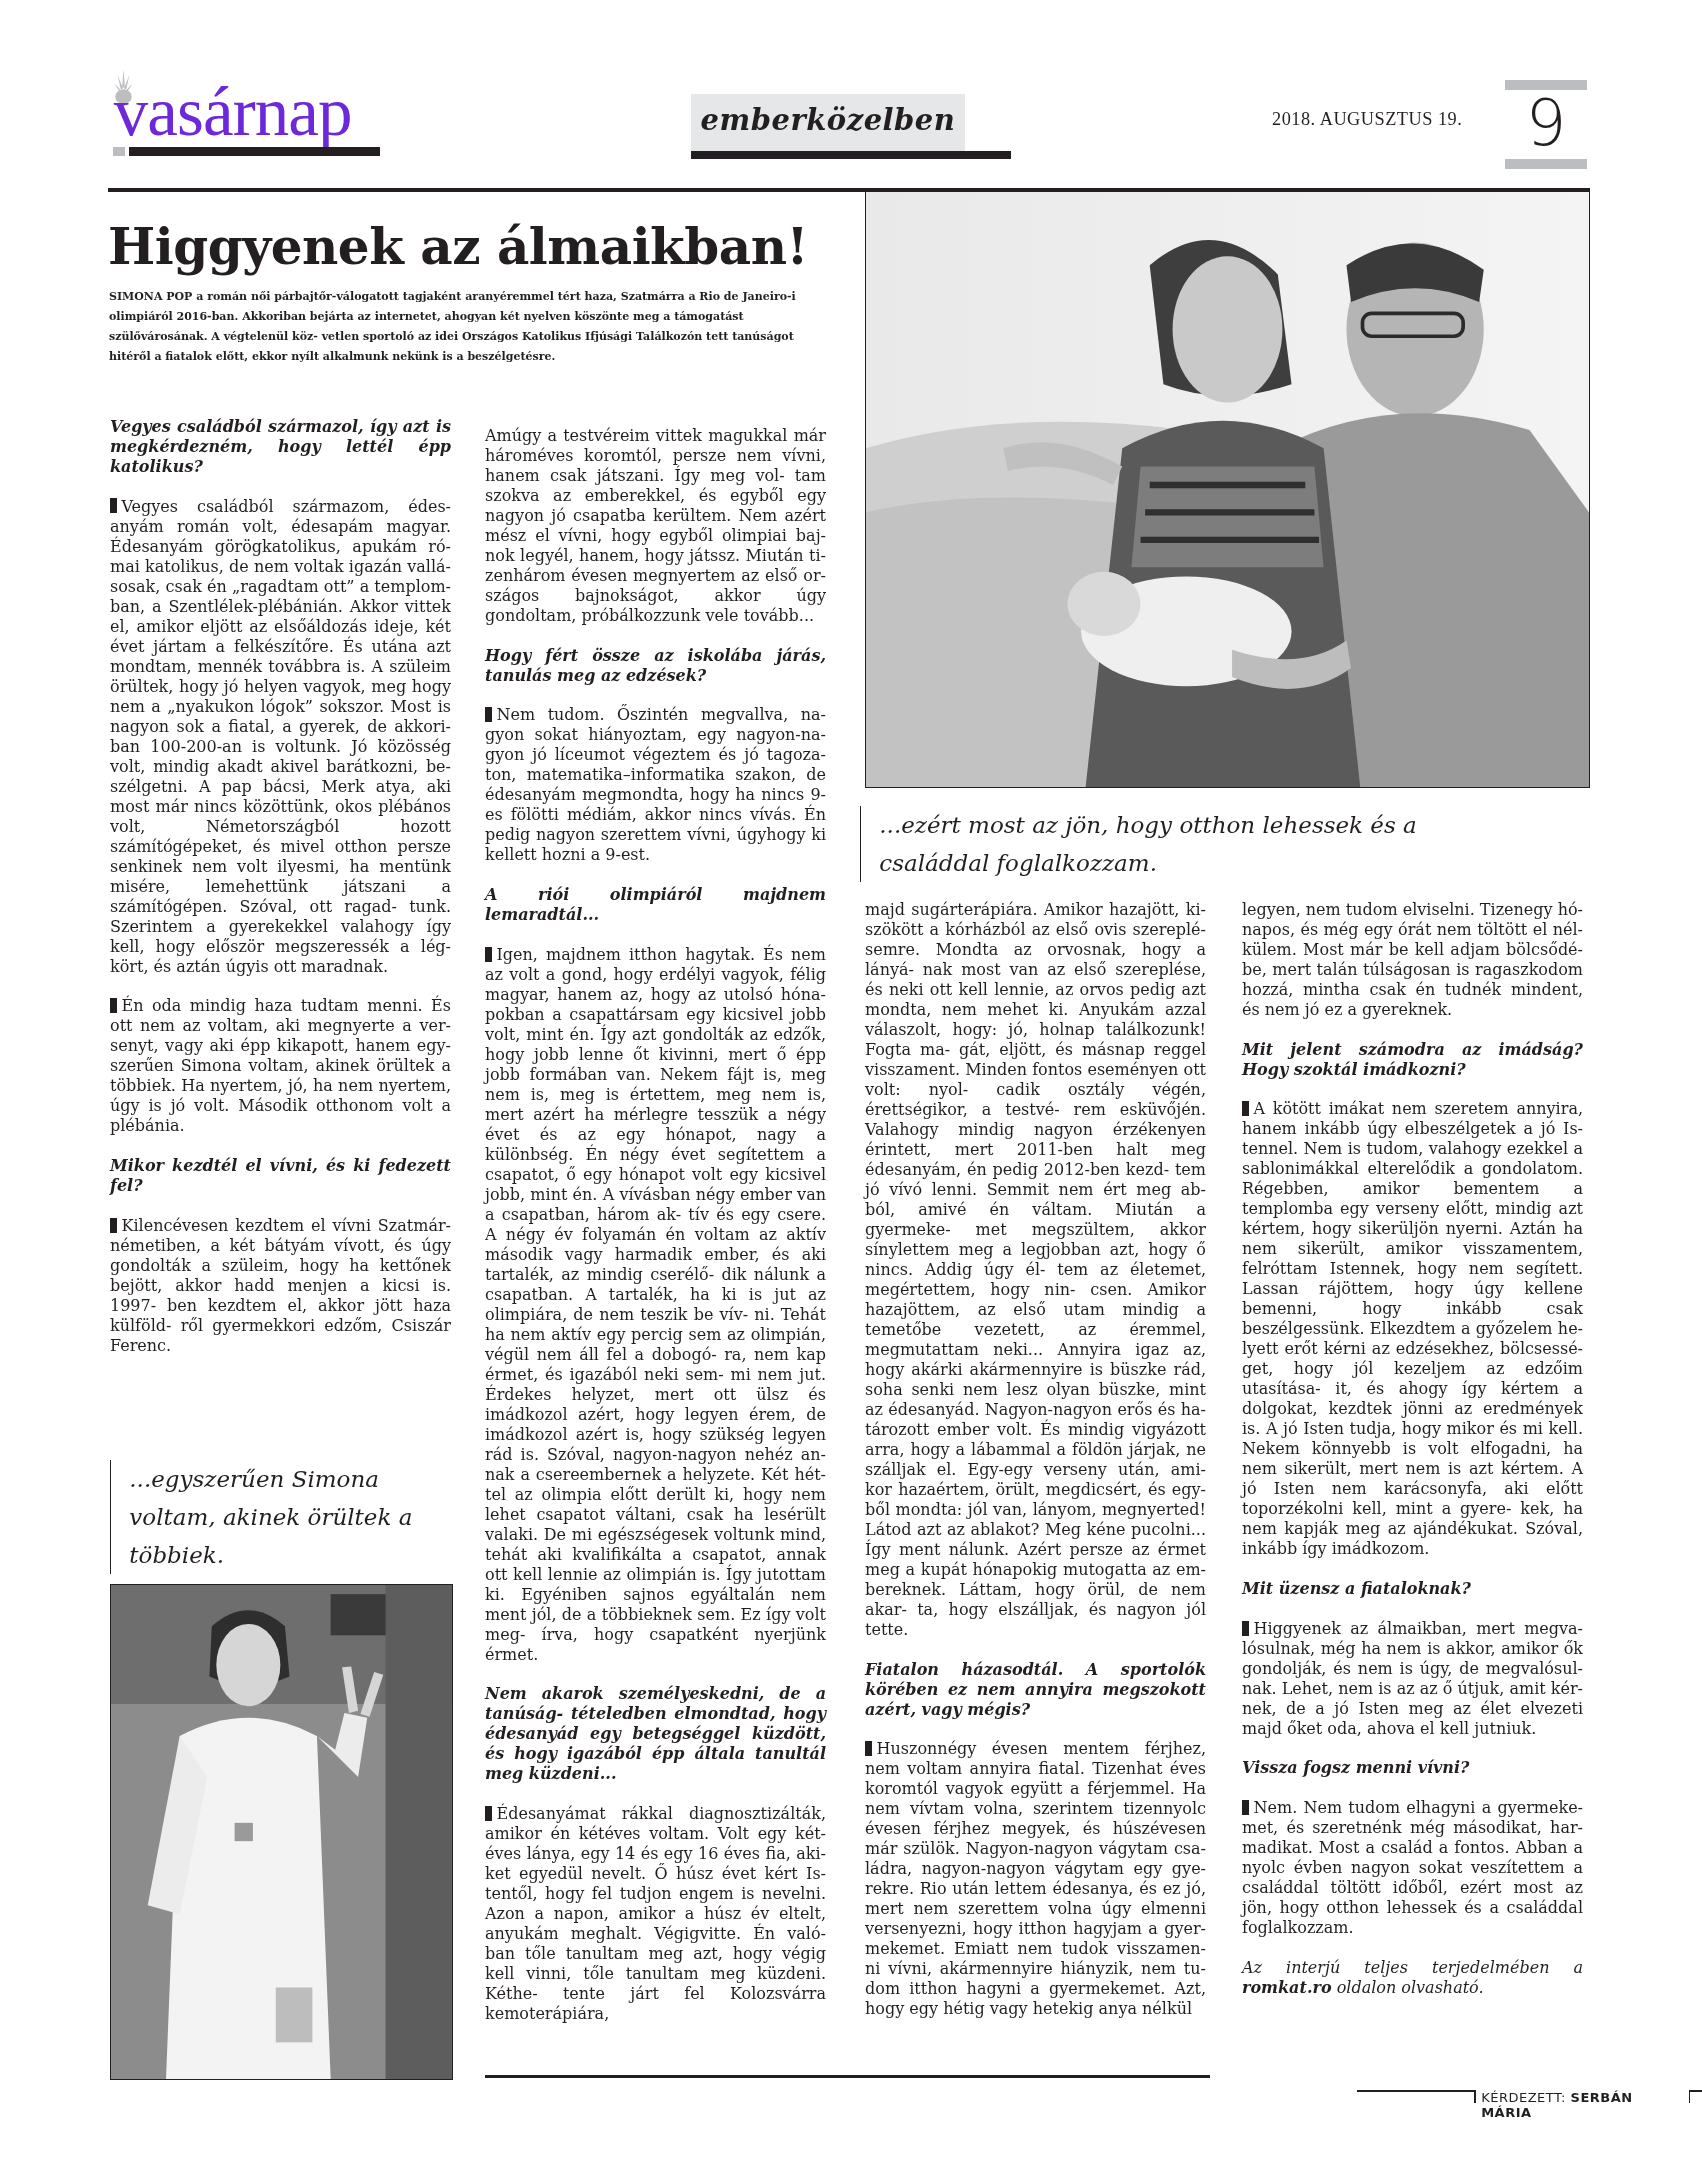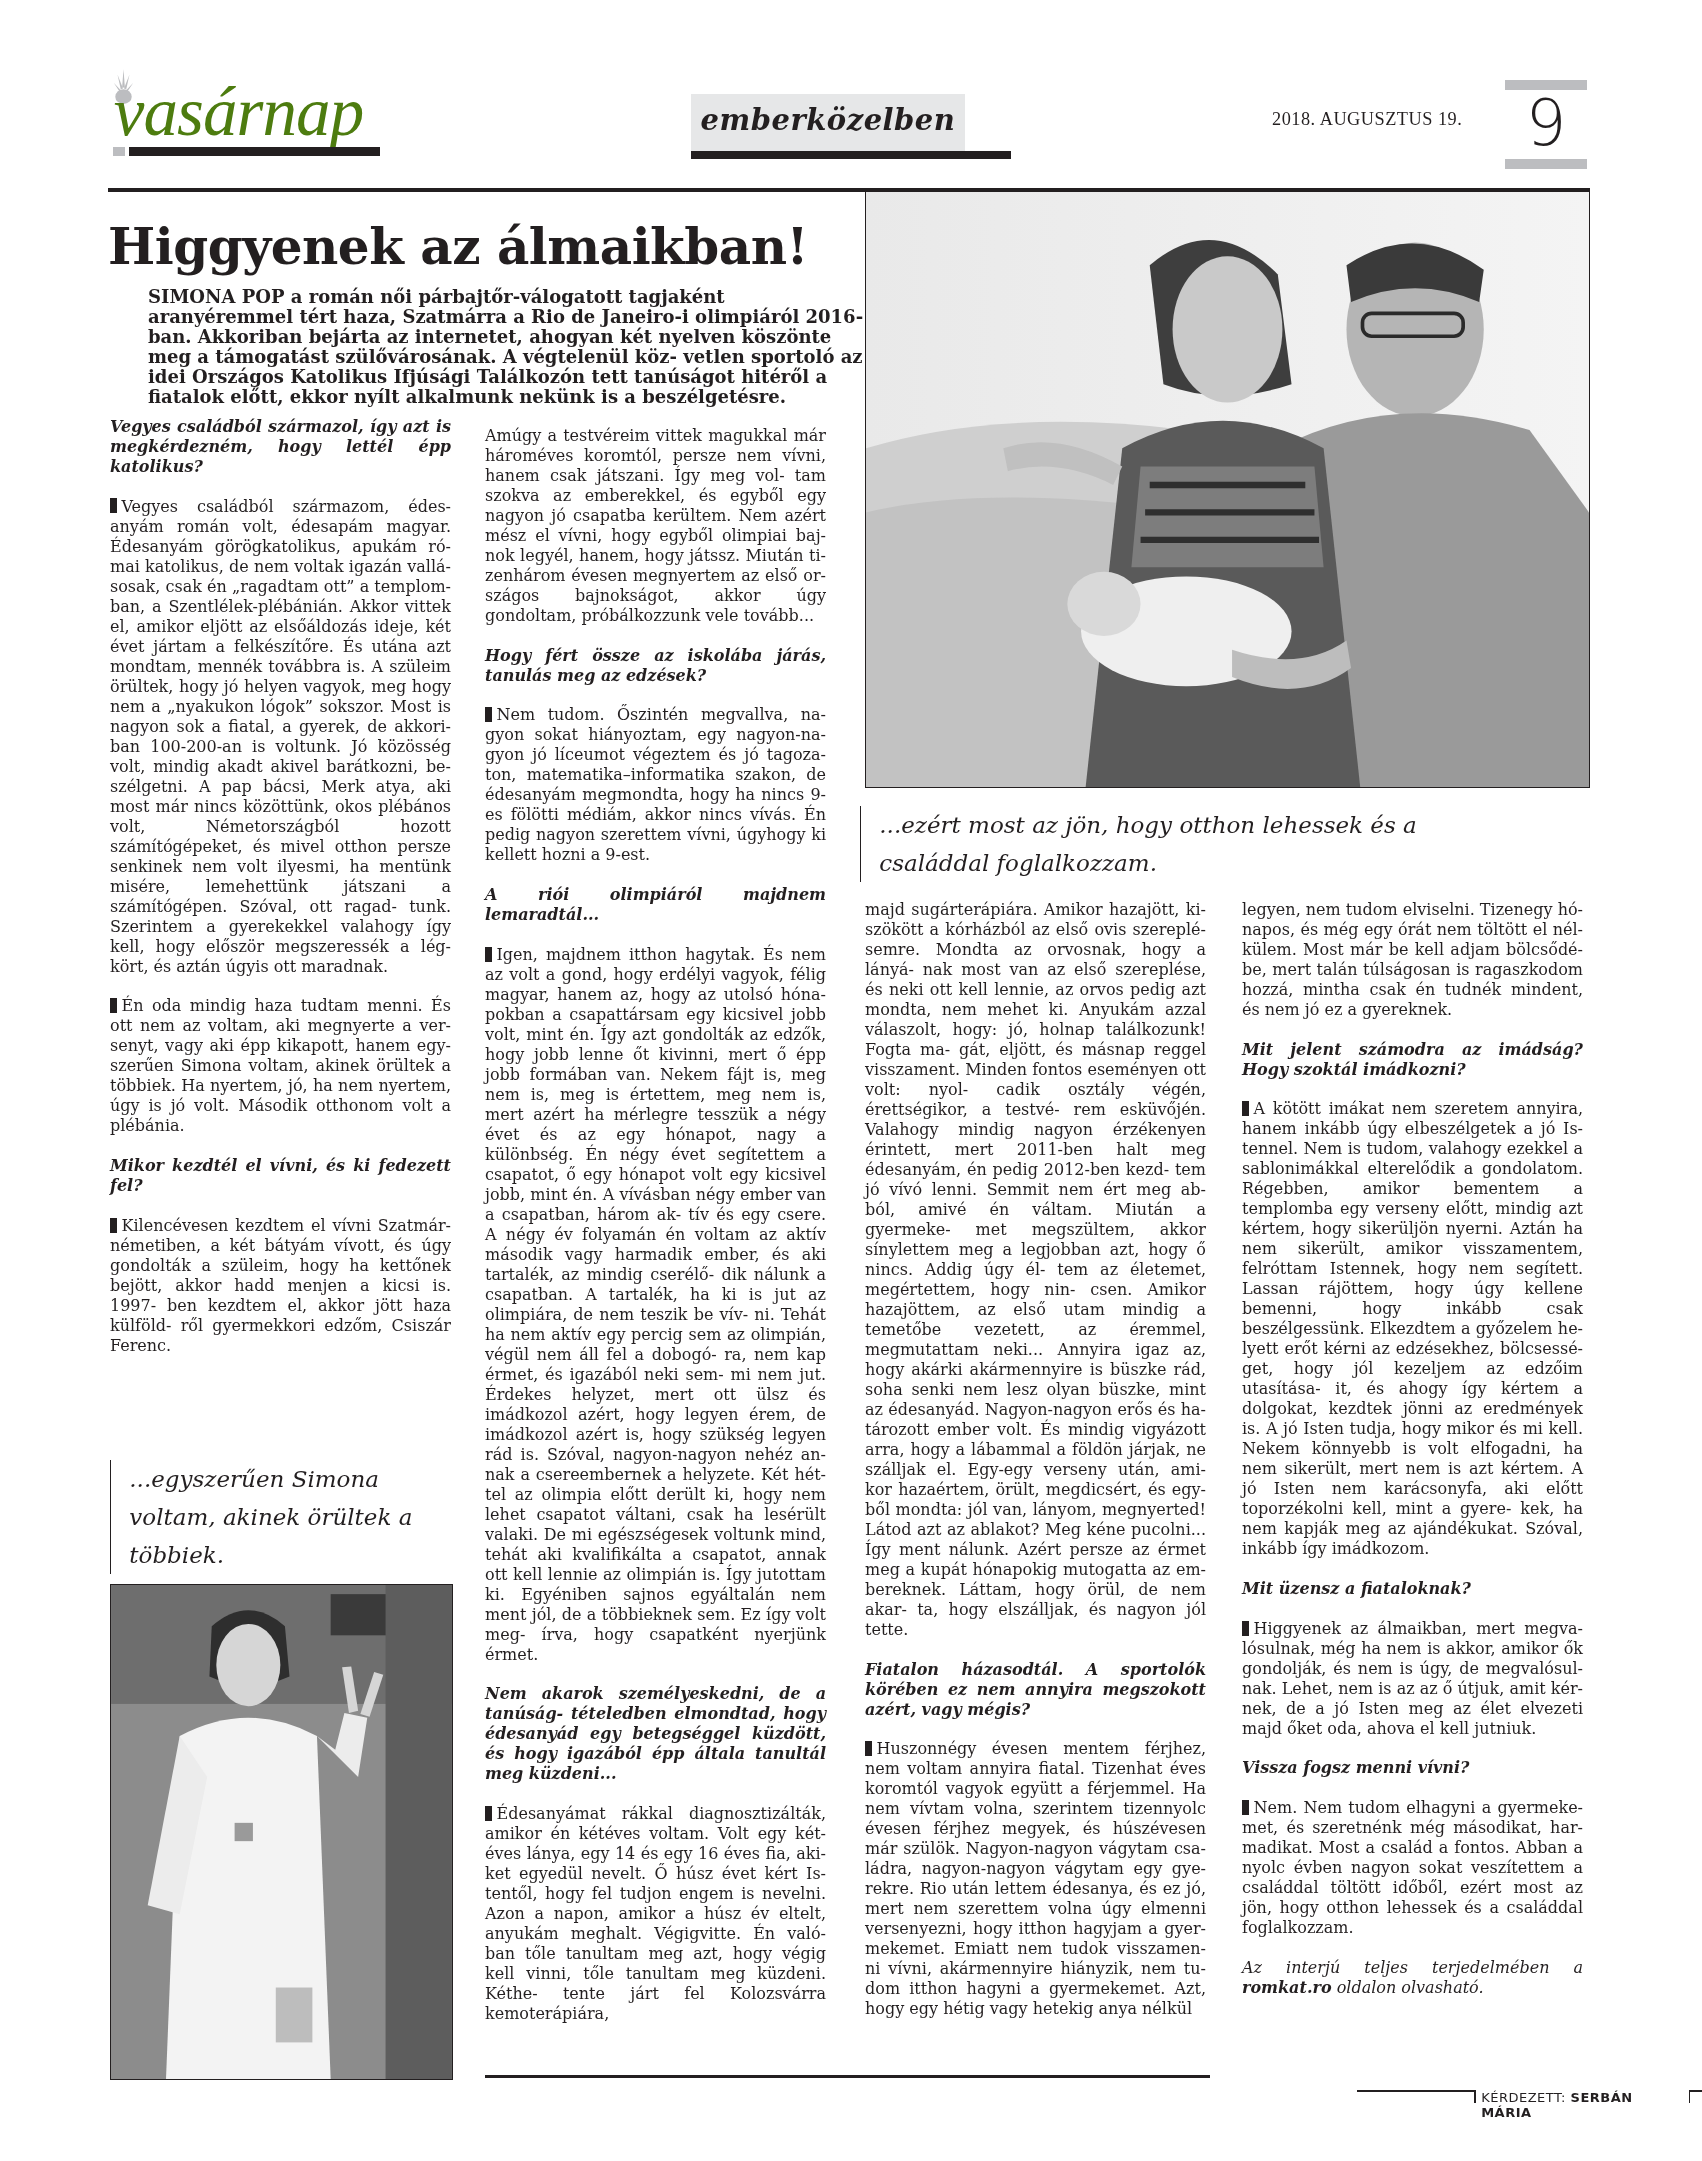--- a/index.html
+++ b/index.html
@@ -3,42 +3,42 @@
 <meta charset="utf-8">
 <style>
   html, body { margin:0; padding:0; background:#ffffff; }
   body { width:1702px; height:2161px; position:relative; overflow:hidden;
          font-family:"DejaVu Serif", serif; color:#231f20; }
   .abs { position:absolute; }
 
   
   .logo { left:110px; top:69px; width:270px; height:87px; }
   .logo-text { position:absolute; left:3.7px; top:9.2px; font-family:"Liberation Serif", serif;
-               font-style:italic; font-size:69px; line-height:69px; letter-spacing:-0.9px; color:#4d7c0f; }
+               font-size:69px; line-height:69px; letter-spacing:-0.9px; color:#6d28d9; }
   .logo-bar { position:absolute; left:19px; top:78px; width:251px; height:9.2px; background:#231f20; }
   .logo-sq { position:absolute; left:2.7px; top:78px; width:12px; height:9.2px; background:#bcbdc0; }
   .logo-spark { position:absolute; left:2.7px; top:0px; width:21px; height:38px; }
   .section-tab { left:691px; top:94px; width:274px; height:59px; background:#e6e7e8; }
   .section-tab .lbl { position:absolute; left:0; right:0; top:9.2px; text-align:center;
             font-family:"DejaVu Serif", serif; font-style:italic; font-weight:bold;
             font-size:29px; letter-spacing:0.5px; color:#231f20; }
   .section-tab .bar { position:absolute; left:0; bottom:-6.4px; width:320px; height:8.2px; background:#231f20; }
   .date { left:1272px; top:109px; font-family:"Liberation Serif", serif; font-size:18.3px; letter-spacing:0.5px; color:#231f20; }
   .pagenum-box { left:1505px; top:80px; width:82px; height:89px; }
   .pagenum-box .g { position:absolute; left:0; width:82px; height:10px; background:#bcbdc0; }
   .pagenum { position:absolute; left:0; right:0; top:9.2px; text-align:center;
              font-family:"DejaVu Sans", sans-serif; font-weight:300; font-size:64px; line-height:69px; color:#231f20; }
 
   .top-rule { left:108px; top:188px; width:1482px; height:3.7px; background:#231f20; }
 
   
   .title { left:108px; top:215px; font-family:"DejaVu Serif", serif; font-weight:bold;
            font-size:50px; line-height:64px; letter-spacing:-0.5px; color:#231f20;text-align:center; }
   .lead { left:109px; top:287px; width:718px; font-family:"DejaVu Serif", serif; font-weight:bold;
-          font-size:18px; line-height:20px; text-align:left; color:#231f20;margin-left:39px; }
+          font-size:11px; line-height:20px; text-align:left; color:#231f20; }
 
   
   .col { position:absolute; width:341px; font-family:"DejaVu Serif", serif; font-size:16px;
          line-height:20px; text-align:justify; hyphens:manual; color:#231f20; }
   .q { font-style:italic; font-weight:bold; margin:0 0 19.7px 0; }
   .a { margin:0 0 19.7px 0; }
   .a .mark { display:inline-block; width:6.9px; height:15px; background:#231f20; margin-right:4.6px; vertical-align:-1.8px; }
   .note { font-style:italic; margin:0; }
   .note b { font-weight:bold; }
 

